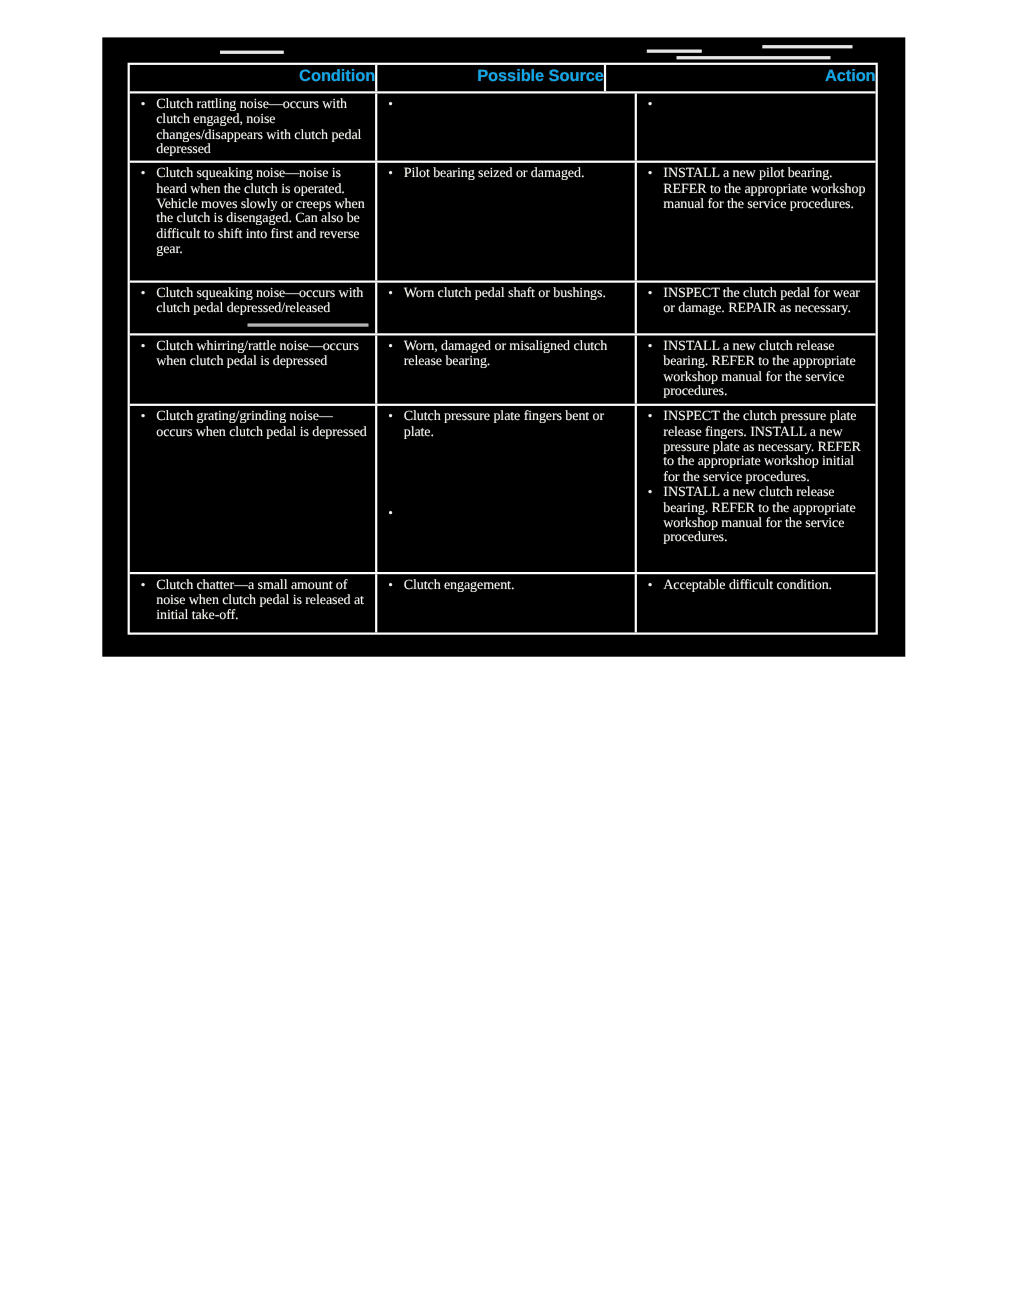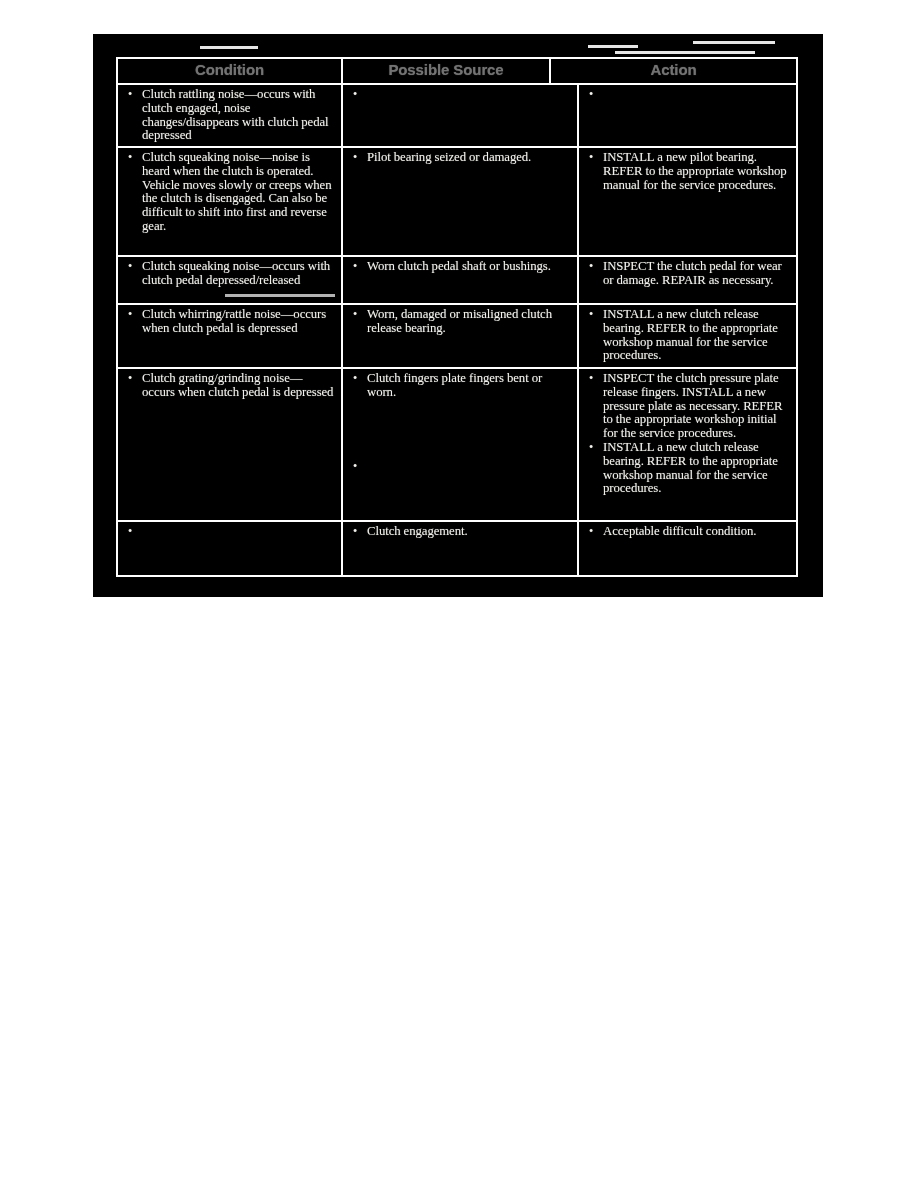--- a/index.html
+++ b/index.html
@@ -43,22 +43,22 @@
     display: flex;
     flex: 0 0 24px;
     border-bottom: 2px solid #ffffff;
   }
   .hcell {
     box-sizing: border-box;
     font-family: "Liberation Sans", sans-serif;
     font-weight: bold;
     font-size: 15px;
     line-height: 22px;
-    text-align: center;
-    color: #737373;
+    text-align: right;
+    color: #0ea5e9;
   }
   .hcell:nth-child(1) { width: 225px; border-right: 2px solid #ffffff; }
   .hcell:nth-child(2) { width: 208px; border-right: 2px solid #ffffff; }
   .hcell:nth-child(3) { flex: 1; }
   .tbody { display: flex; flex-direction: column; flex: 1; }
   .row { display: flex; }
   .row + .row { border-top: 2px solid #ffffff; }
   .tbody .row:nth-child(1) { min-height: 61px; }
   .tbody .row:nth-child(2) { min-height: 107px; }
   .tbody .row:nth-child(3) { min-height: 46px; }
@@ -192,41 +192,42 @@
           <div class="row">
             <div class="cell">
               <div class="item">
                 <span class="bullet">•</span>
                 <span class="itext">Clutch grating/grinding noise—occurs when clutch pedal is depressed</span>
               </div>
             </div>
             <div class="cell">
               <div class="item">
                 <span class="bullet">•</span>
-                <span class="itext">Clutch fingers plate fingers bent or worn.</span>
+                <span class="itext">Clutch pressure plate fingers bent or plate.</span>
               </div>
               <div class="item">
                 <span class="bullet">•</span>
               </div>
             </div>
             <div class="cell">
               <div class="item">
                 <span class="bullet">•</span>
                 <span class="itext">INSPECT the clutch pressure plate release fingers. INSTALL a new pressure plate as necessary. REFER to the appropriate workshop initial for the service procedures.</span>
               </div>
               <div class="item">
                 <span class="bullet">•</span>
                 <span class="itext">INSTALL a new clutch release bearing. REFER to the appropriate workshop manual for the service procedures.</span>
               </div>
             </div>
           </div>
           <div class="row">
             <div class="cell">
               <div class="item">
                 <span class="bullet">•</span>
+                <span class="itext">Clutch chatter—a small amount of noise when clutch pedal is released at initial take-off.</span>
               </div>
             </div>
             <div class="cell">
               <div class="item">
                 <span class="bullet">•</span>
                 <span class="itext">Clutch engagement.</span>
               </div>
             </div>
             <div class="cell">
               <div class="item">

